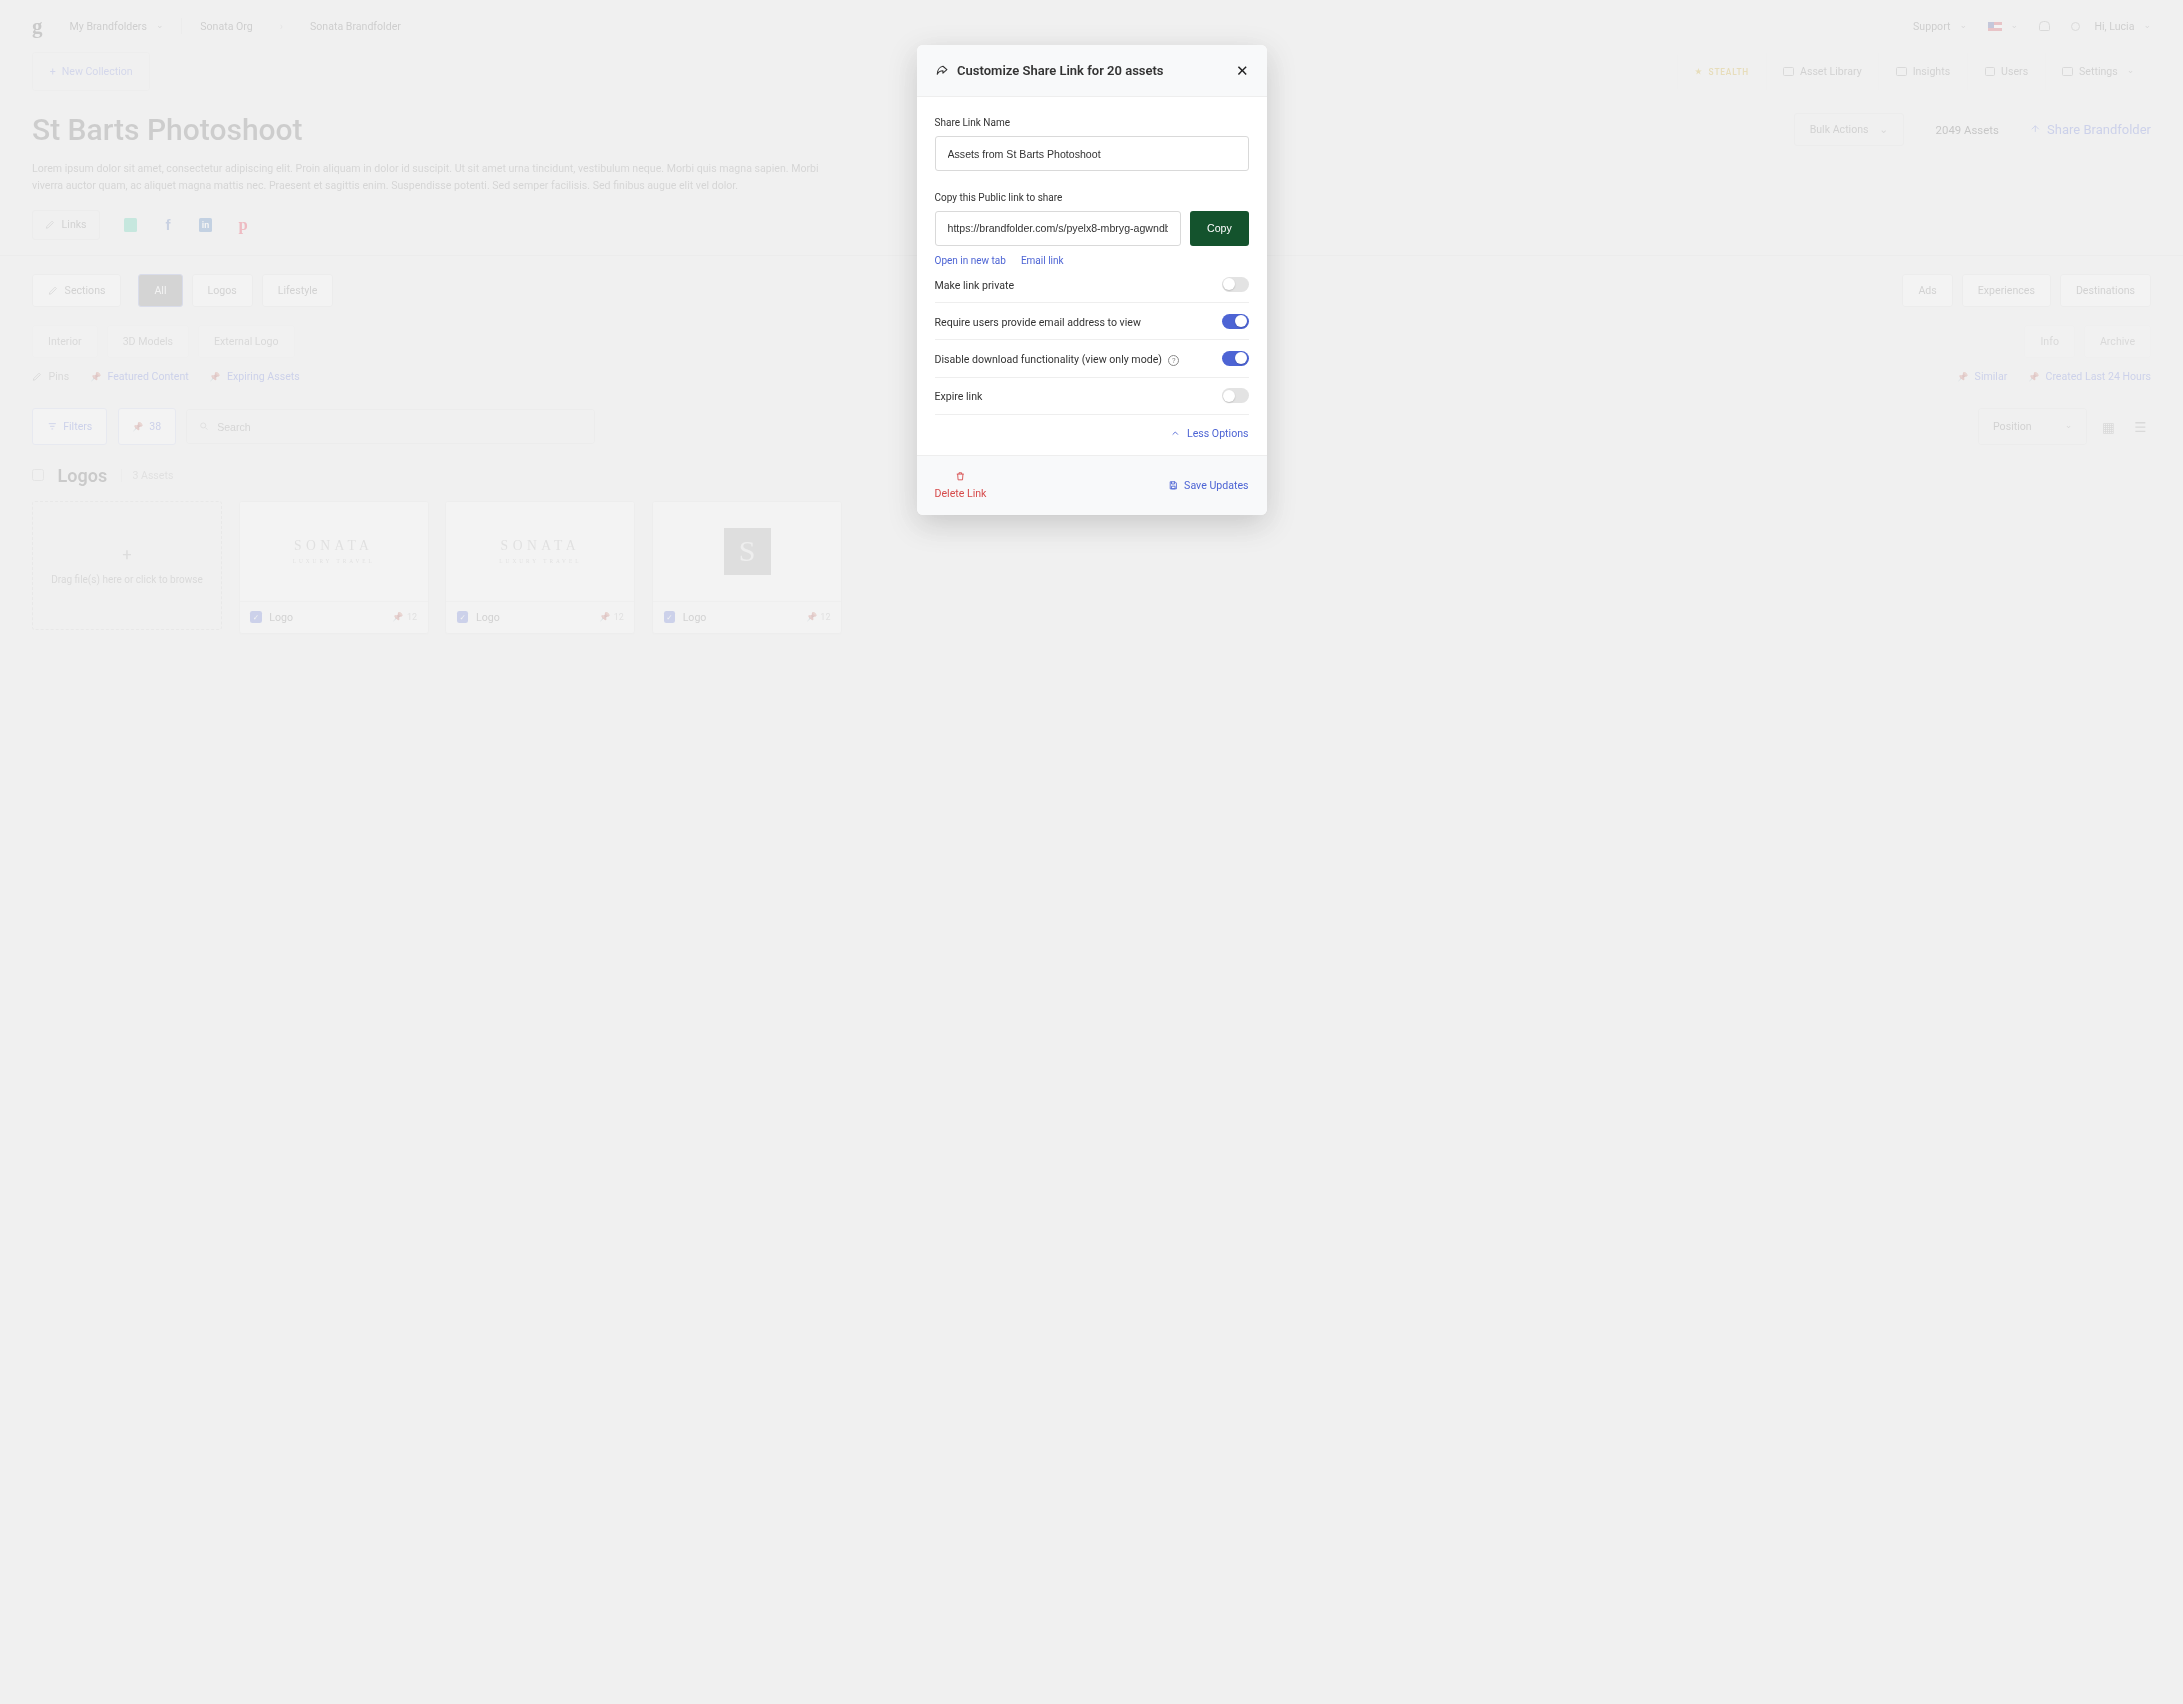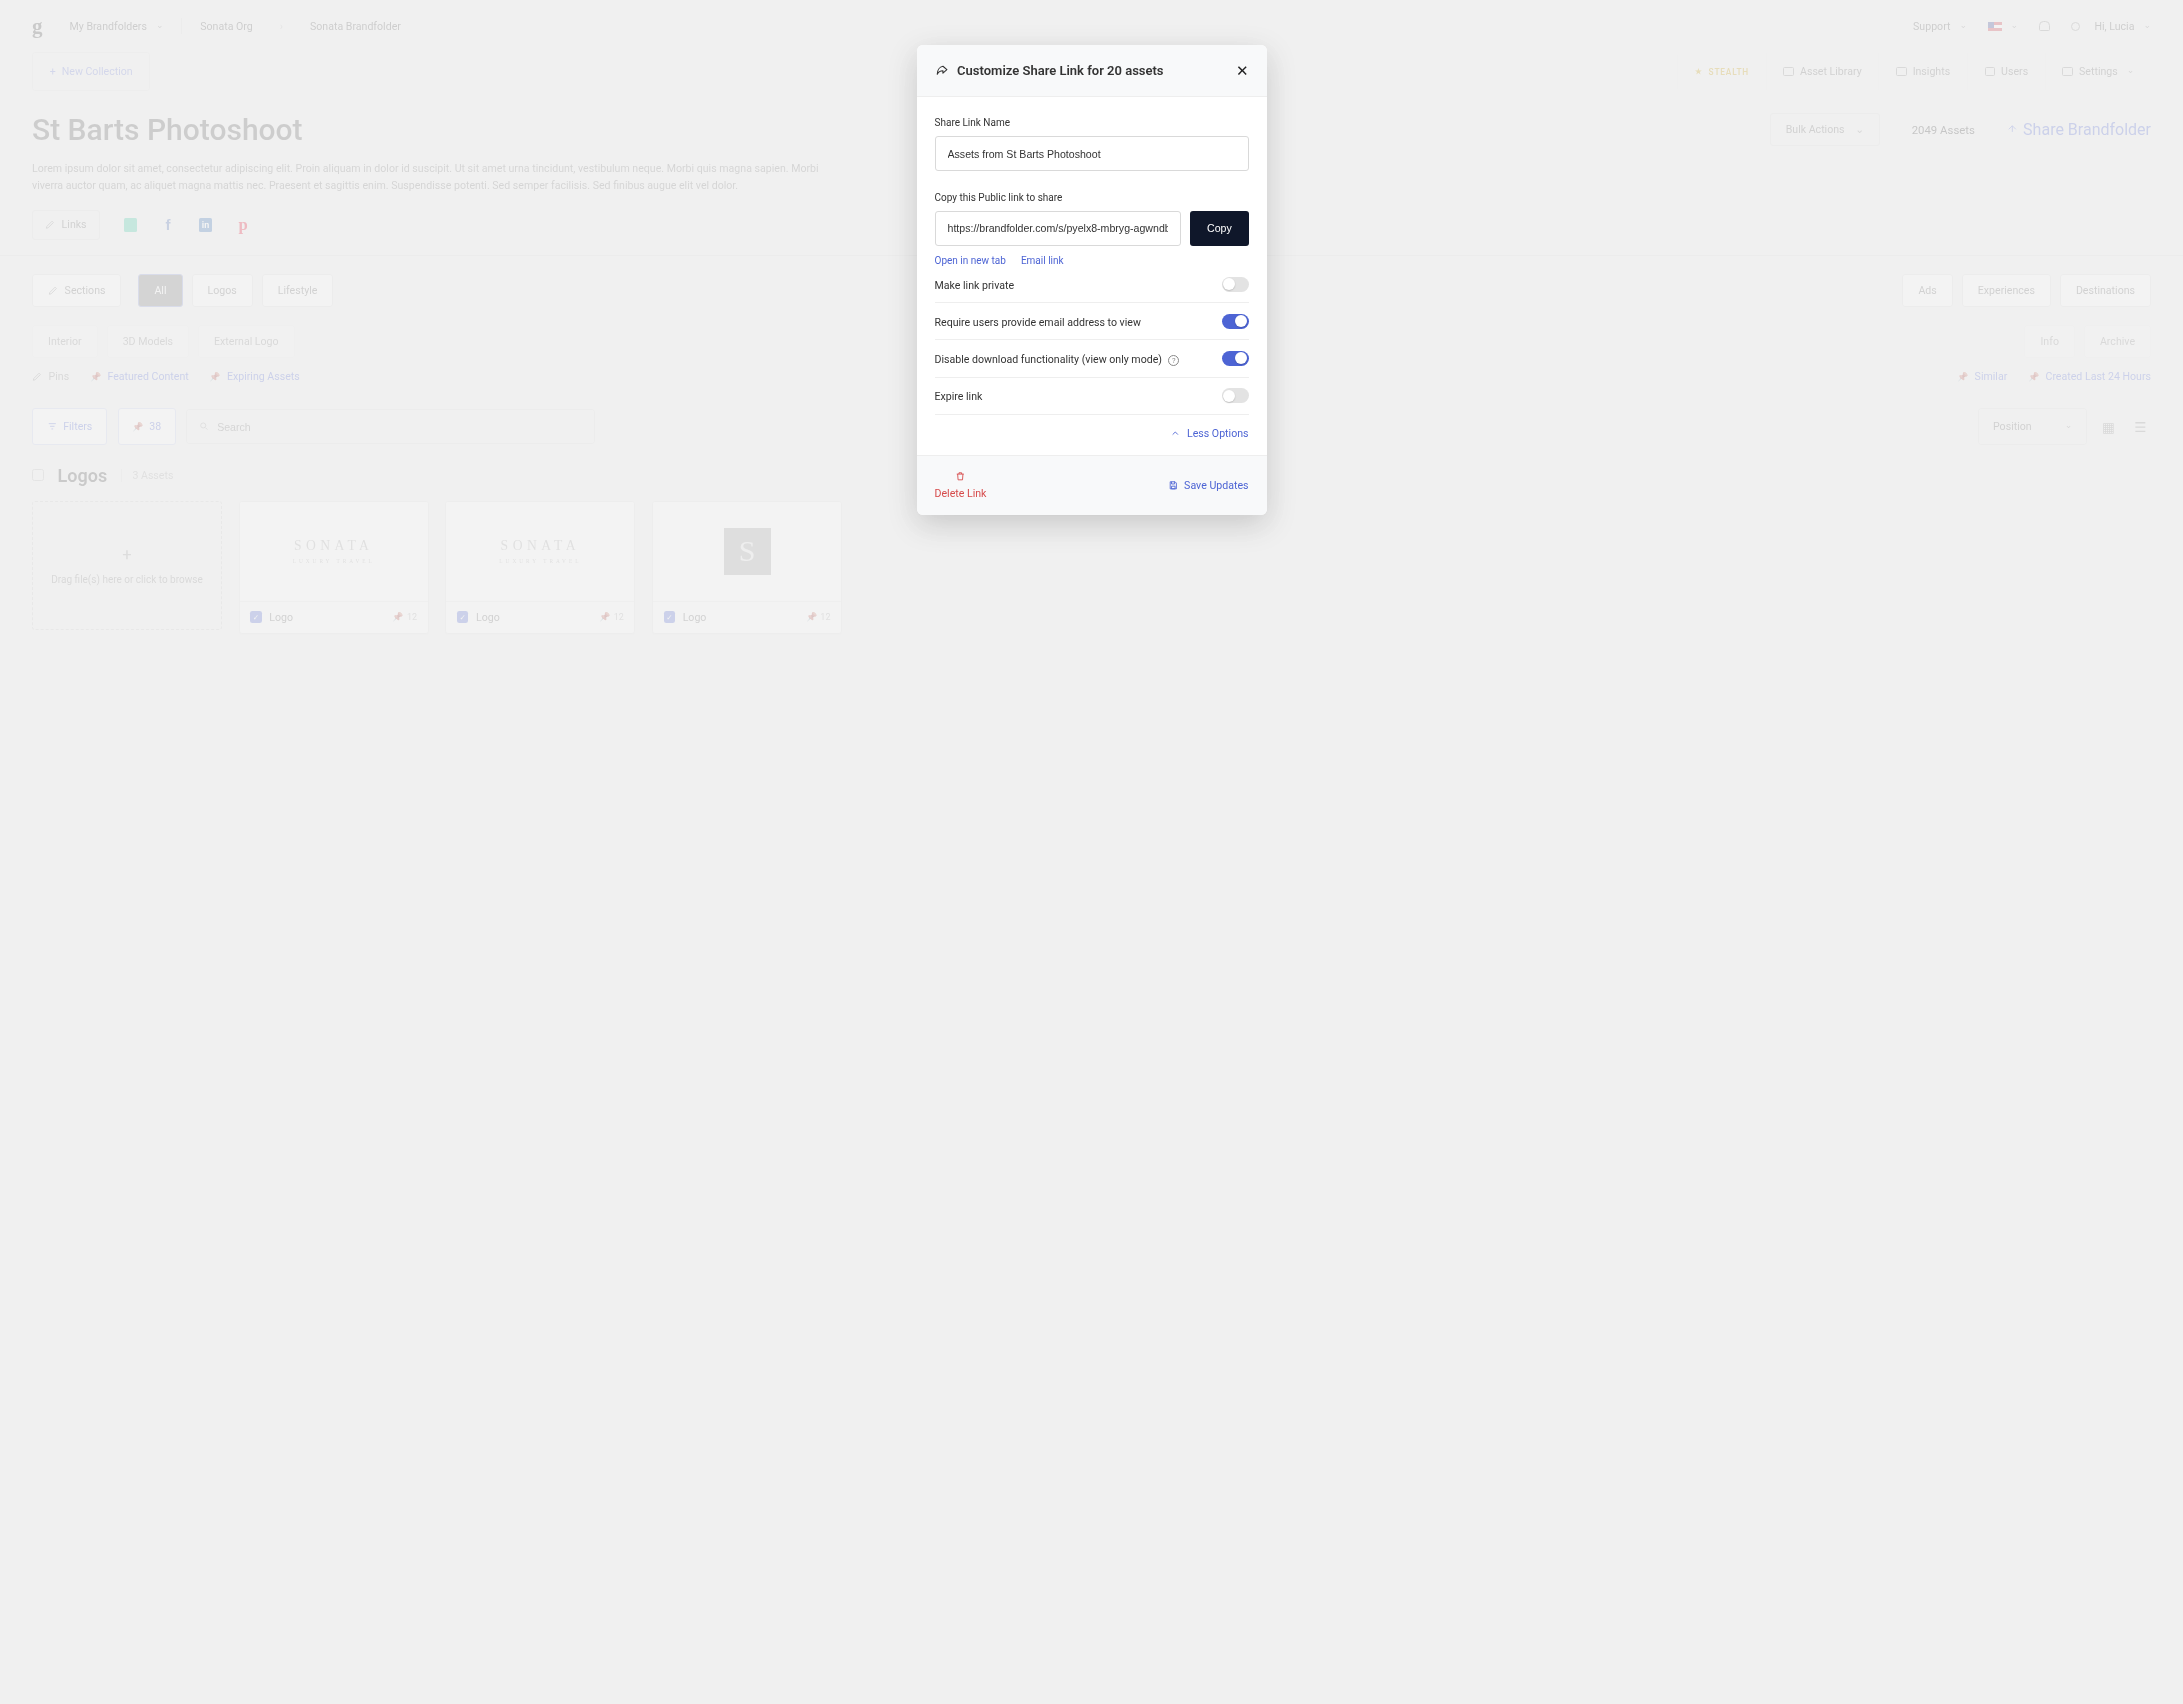--- a/index.html
+++ b/index.html
@@ -27,21 +27,21 @@
 .navitem.stealth::before { content: "★"; font-size: 7.6px; }
 .navicon { width: 10.6px; height: 9px; border: 1.1px solid #888; border-radius: 1.5px; display: inline-block; }
 
 
 .page-header { padding: 21px 32px 15px; }
 .page-title-row { display: flex; align-items: center; gap: 13.6px; }
 .page-title { font-size: 30px; font-weight: 500; color: #555; }
 .bulk-actions { margin-left: auto; border: 0.8px solid #ddd; border-radius: 3px; padding: 9px 15px; display: flex; align-items: center; gap: 10.6px; font-size: 10.6px; color: #666; }
 .bulk-actions::after { content: "⌄"; color: #888; }
 .assets-count { font-size: 11.4px; color: #333; padding: 0 18px; }
-.share-bf { color: #4d64d4; display: flex; align-items: center; gap: 6px; font-size: 16px; }
+.share-bf { color: #4d64d4; display: flex; align-items: center; gap: 6px; font-size: 13px; }
 .desc { margin-top: 13.6px; font-size: 10.6px; color: #777; line-height: 1.6; max-width: 788px; }
 .social-row { margin-top: 15px; display: flex; align-items: center; gap: 24px; }
 .links-btn { border: 0.8px solid #ddd; border-radius: 3px; padding: 7.6px 12px; display: flex; gap: 6px; align-items: center; font-size: 10.6px; color: #666; }
 .social-icon { width: 13.6px; height: 13.6px; border-radius: 1.5px; display: inline-block; }
 .si-teal { background: #34c7a1; }
 .si-fb { color: #4267B2; font-size: 15px; font-weight: 700; font-family: sans-serif; display: flex; align-items: center; justify-content: center; }
 .si-li { background: #2867B2; color: #fff; font-size: 9px; font-weight: 700; display: flex; align-items: center; justify-content: center; }
 .si-pin { color: #E60023; font-size: 16.7px; font-weight: 700; display: flex; align-items: center; justify-content: center; font-family: Georgia, serif; }
 
 .hr { border-top: 0.8px solid #e0e0e0; }
@@ -90,21 +90,21 @@
 .modal-header .close { margin-left: auto; font-size: 15px; color: #222; cursor: pointer; font-weight: 300; }
 .share-icon { width: 13.6px; height: 13.6px; }
 .share-icon svg { display: block; }
 
 .modal-body { padding: 20px 18px 15px; }
 .label { font-size: 10px; color: #333; margin-bottom: 7.6px; display: block; }
 .field { width: 100%; border: 0.8px solid #d9d9d9; border-radius: 3px; padding: 10.6px 12px; font-size: 10.6px; color: #333; outline: none; }
 
 .copy-row { display: flex; gap: 9px; }
 .copy-row .field { flex: 1; }
-.copy-btn { background: #0f172a; color: #fff; border: none; border-radius: 3px; padding: 0 16.7px; font-size: 10.6px; cursor: pointer; }
+.copy-btn { background: #14532d; color: #fff; border: none; border-radius: 3px; padding: 0 16.7px; font-size: 10.6px; cursor: pointer; }
 .sublinks { margin-top: 9px; display: flex; gap: 15px; font-size: 10px; }
 .sublinks a { color: #4d64d4; text-decoration: none; }
 
 .block { margin-top: 21px; }
 
 .toggle-row { display: flex; align-items: flex-end; padding: 10.6px 0; border-bottom: 0.8px solid #eee; font-size: 10.6px; color: #333; }
 .toggle-row:first-of-type { border-top: 0.8px solid #eee; margin-top: 18px; }
 .toggle-row .help { width: 11.4px; height: 11.4px; border: 1px solid #888; border-radius: 50%; display: inline-flex; align-items: center; justify-content: center; font-size: 7.6px; color: #888; margin-left: 6px; }
 .toggle { margin-left: auto; width: 27px; height: 15px; border-radius: 15px; position: relative; cursor: pointer; }
 .toggle.off { background: #e3e3e3; }

